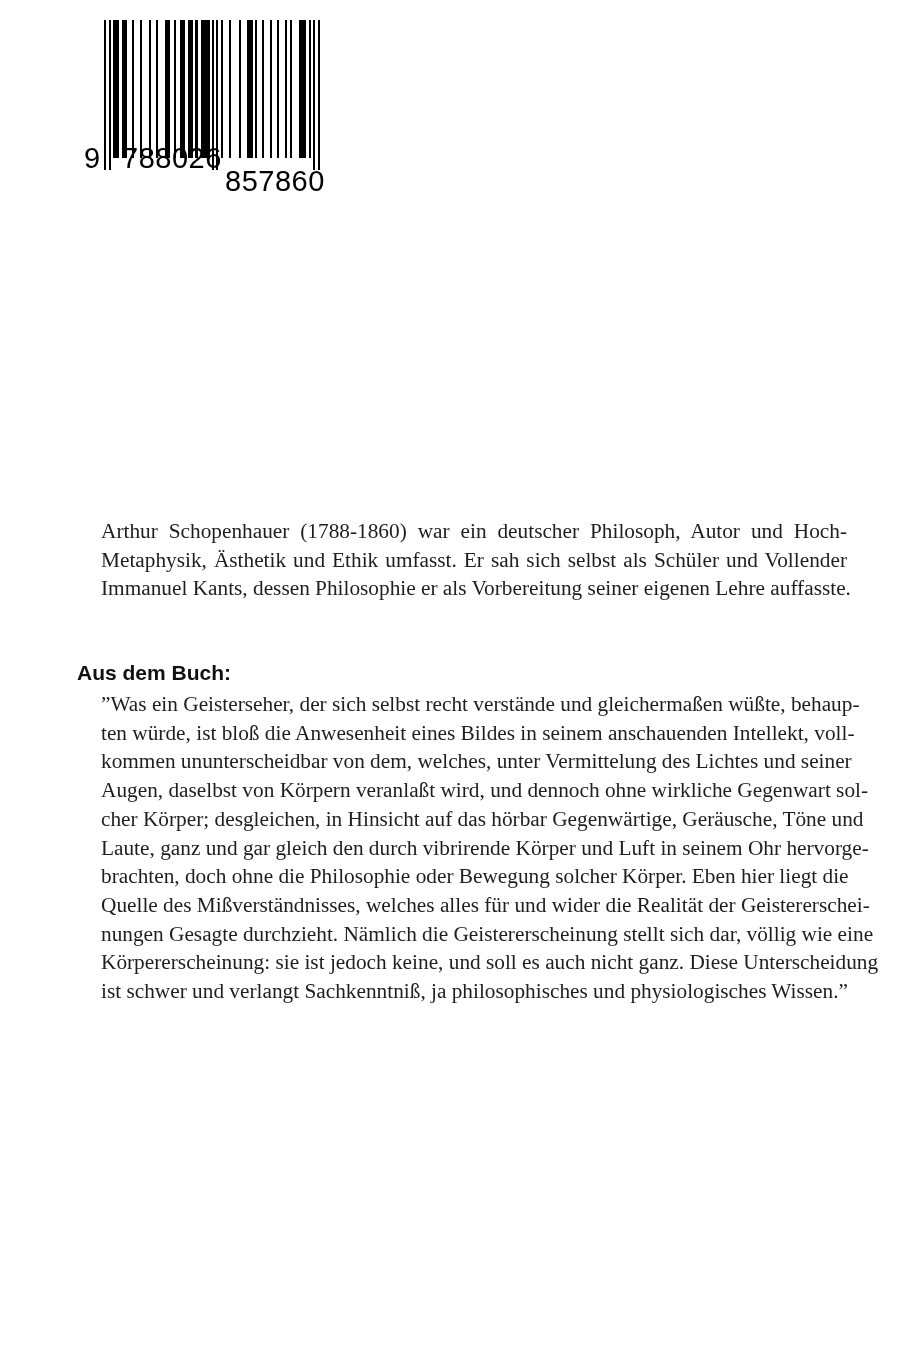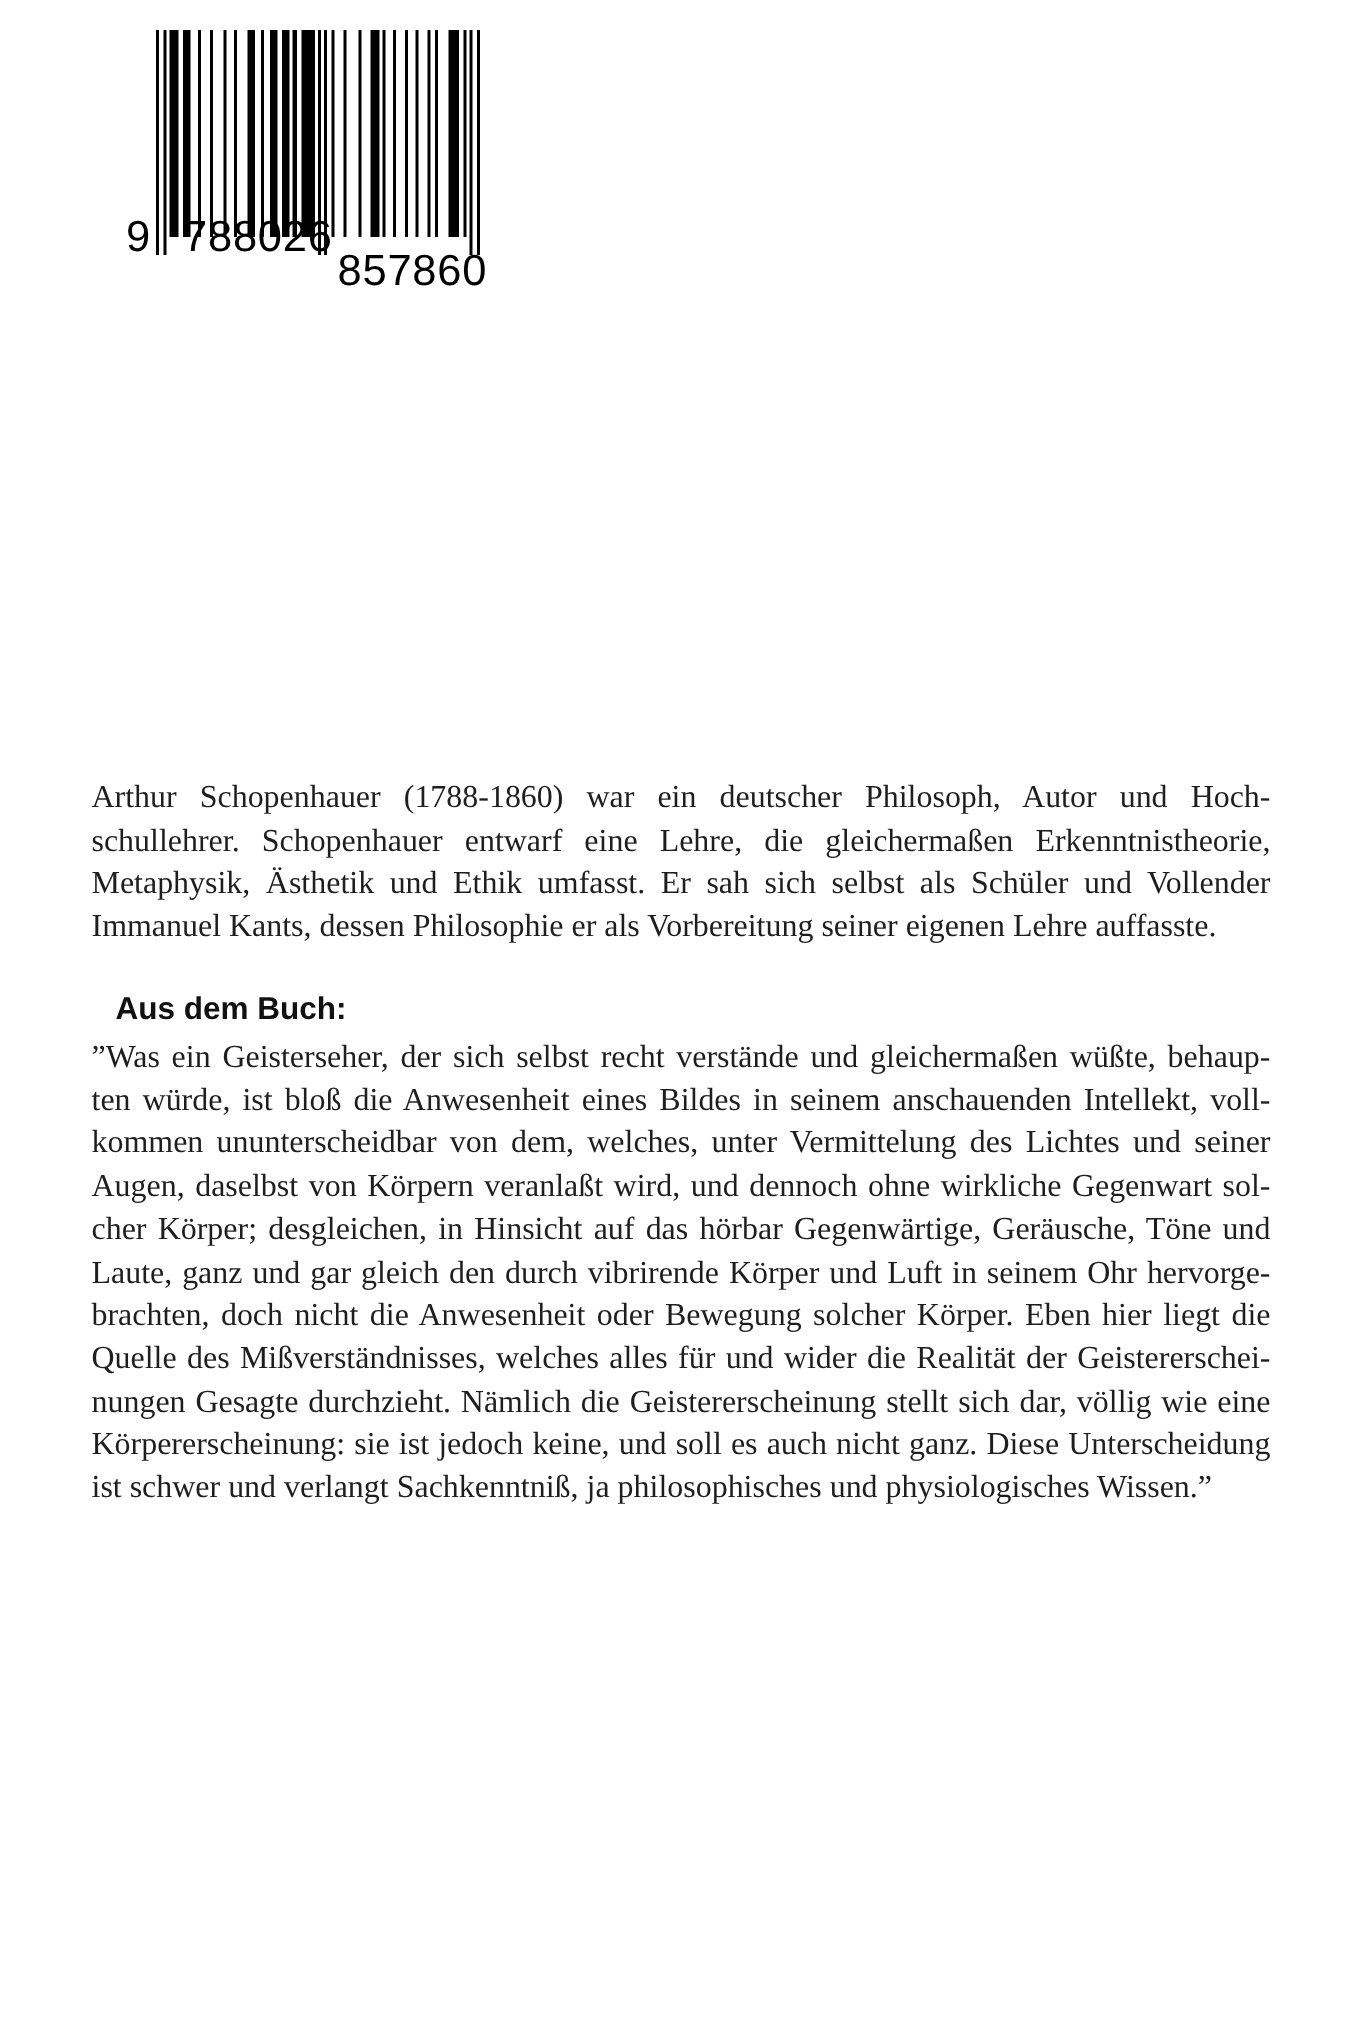--- a/index.html
+++ b/index.html
@@ -46,20 +46,21 @@
       font-size: 21.3px;
       line-height: 28.7px;
       color: #1e1e1e;
     }
     .bio {
       top: 517px;
     }
     .line {
       display: block;
       white-space: nowrap;
+      margin-left: 40px;
     }
     .justify {
       text-align: justify;
       text-align-last: justify;
     }
     .heading {
       position: absolute;
       left: 77px;
       top: 659px;
       font-family: "Liberation Sans", sans-serif;
@@ -117,32 +118,31 @@
   </svg>
   <div class="barcode-digits">
     <span class="d-lead">9</span>
     <span class="d-left">788026</span>
     <span class="d-right">857860</span>
   </div>
 </div>
 
 <div class="text-block bio">
   <span class="line justify">Arthur Schopenhauer (1788-1860) war ein deutscher Philosoph, Autor und Hoch-</span>
-  <span class="line justify">schullehrer. Schopenhauer entwarf eine Lehre, die gleichermaßen Erkenntnistheorie,</span>
   <span class="line justify">Metaphysik, Ästhetik und Ethik umfasst. Er sah sich selbst als Schüler und Vollender</span>
   <span class="line">Immanuel Kants, dessen Philosophie er als Vorbereitung seiner eigenen Lehre auffasste.</span>
 </div>
 
 <div class="heading">Aus dem Buch:</div>
 
 <div class="text-block quote">
   <span class="line justify">”Was ein Geisterseher, der sich selbst recht verstände und gleichermaßen wüßte, behaup-</span>
   <span class="line justify">ten würde, ist bloß die Anwesenheit eines Bildes in seinem anschauenden Intellekt, voll-</span>
   <span class="line justify">kommen ununterscheidbar von dem, welches, unter Vermittelung des Lichtes und seiner</span>
   <span class="line justify">Augen, daselbst von Körpern veranlaßt wird, und dennoch ohne wirkliche Gegenwart sol-</span>
   <span class="line justify">cher Körper; desgleichen, in Hinsicht auf das hörbar Gegenwärtige, Geräusche, Töne und</span>
   <span class="line justify">Laute, ganz und gar gleich den durch vibrirende Körper und Luft in seinem Ohr hervorge-</span>
-  <span class="line justify">brachten, doch nicht die Anwesenheit oder Bewegung solcher Körper. Eben hier liegt die</span>
+  <span class="line justify">brachten, doch ohne die Philosophie oder Bewegung solcher Körper. Eben hier liegt die</span>
   <span class="line justify">Quelle des Mißverständnisses, welches alles für und wider die Realität der Geistererschei-</span>
   <span class="line justify">nungen Gesagte durchzieht. Nämlich die Geistererscheinung stellt sich dar, völlig wie eine</span>
   <span class="line justify">Körpererscheinung: sie ist jedoch keine, und soll es auch nicht ganz. Diese Unterscheidung</span>
   <span class="line">ist schwer und verlangt Sachkenntniß, ja philosophisches und physiologisches Wissen.”</span>
 </div>
 
 </body></html>

